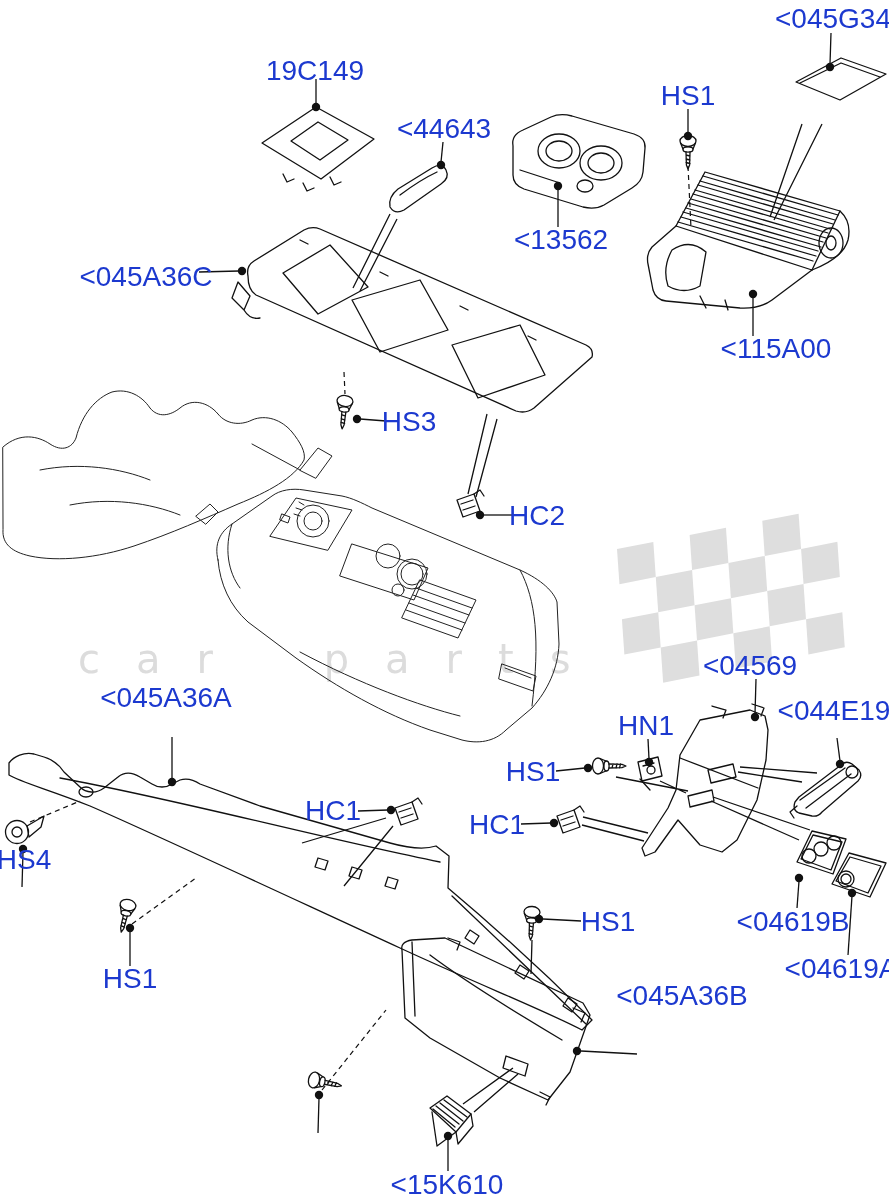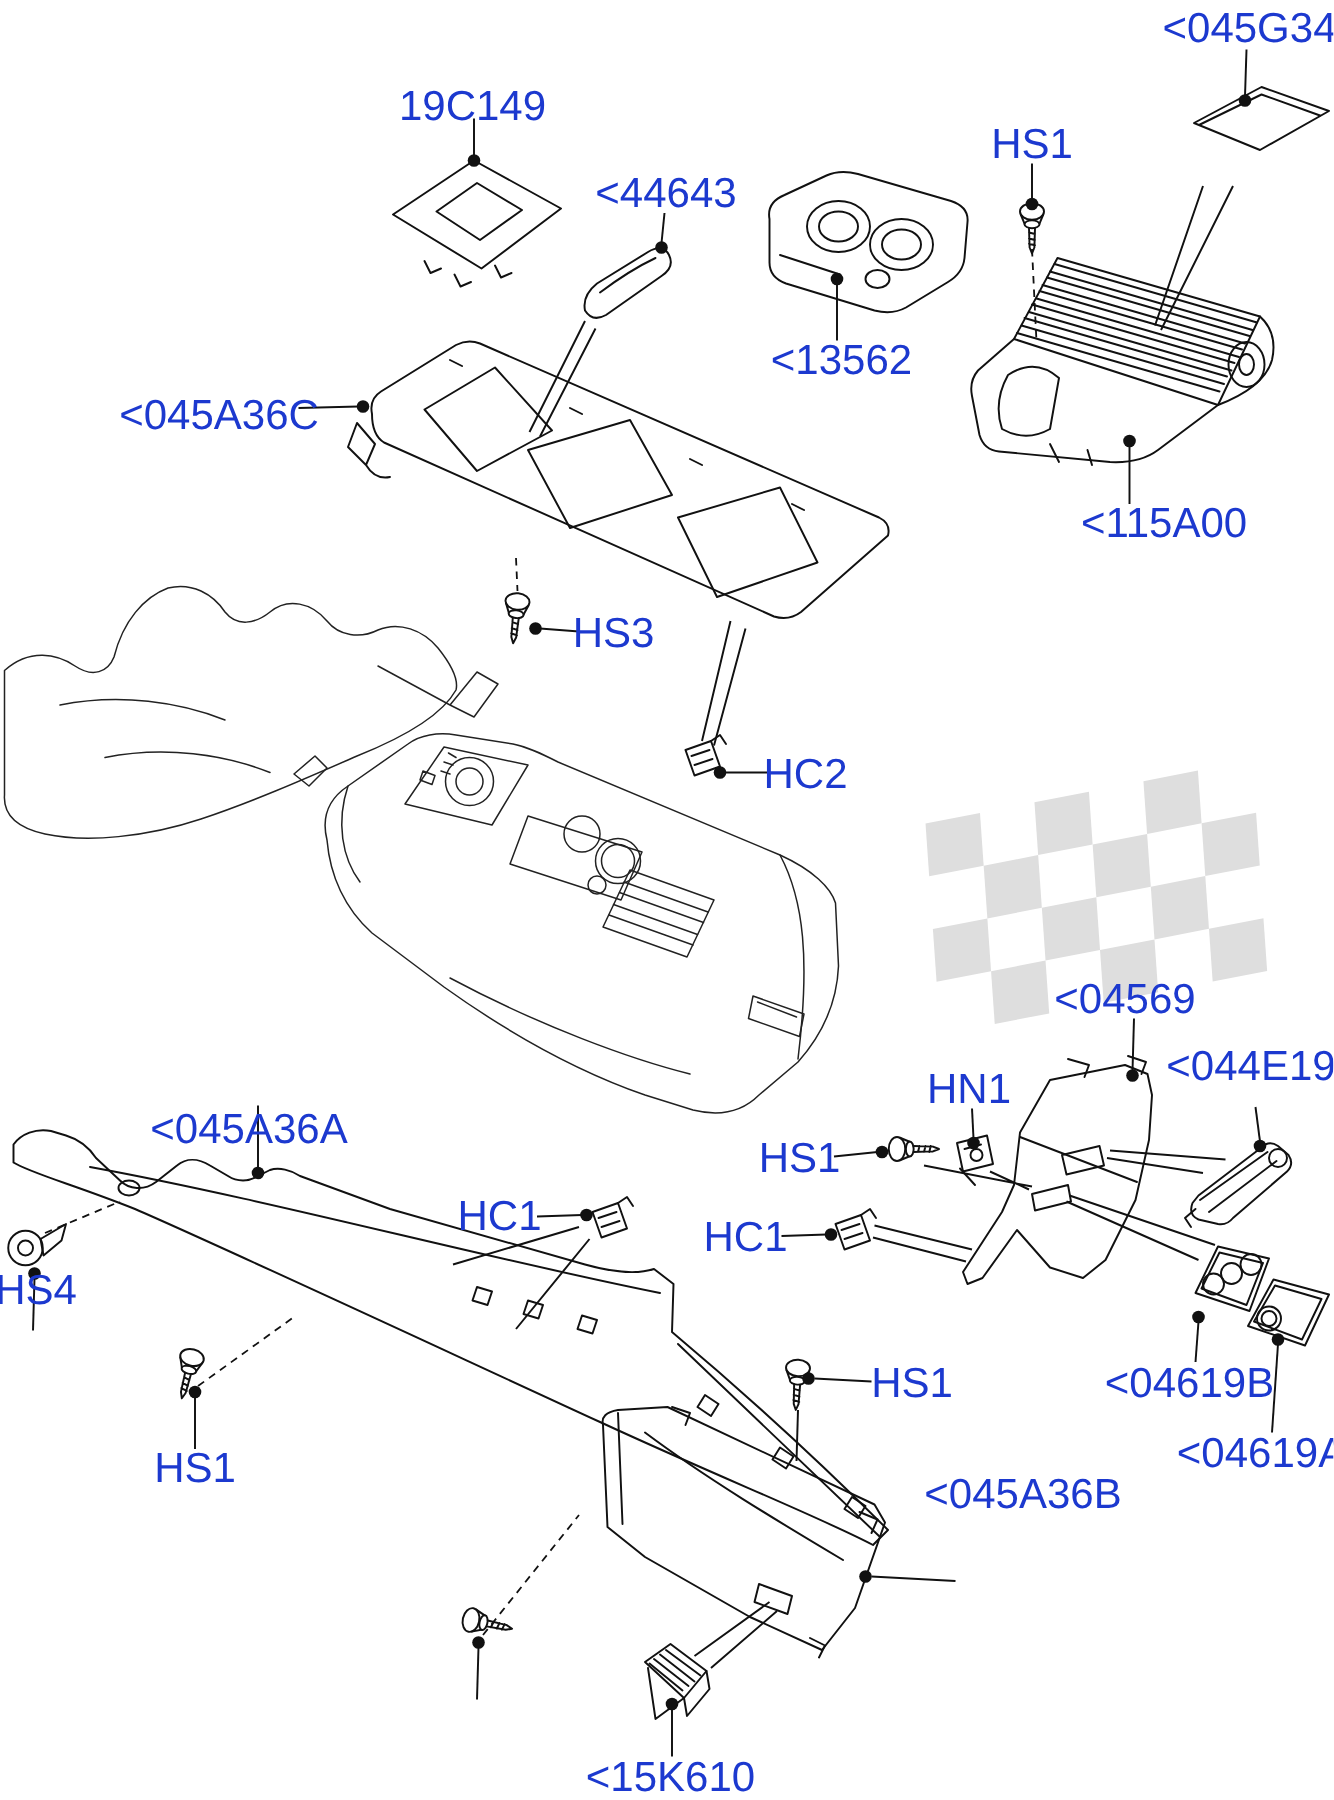--- a/index.html
+++ b/index.html
@@ -19,20 +19,21 @@
   .leader{fill:none;stroke:#111111;stroke-width:1.3;}
   .dash{fill:none;stroke:#111111;stroke-width:1.2;stroke-dasharray:5 4;}
   .dot{fill:#111111;stroke:none;}
   .flagcell{fill:#dedede;stroke:none;}
 </style>
 </head>
 <body>
 
 <div id="stage">
 
+  <div id="wm-tagline">car parts</div>
 
   <svg id="art" width="889" height="1200" viewBox="0 0 889 1200">
 
     <defs>
       <g id="screw">
         <ellipse cx="0" cy="0" rx="8" ry="5.5"></ellipse>
         <path d="M-7.5,2 L-5,8 M7.5,2 L5,8"></path>
         <ellipse cx="0" cy="8.5" rx="5" ry="2.6"></ellipse>
         <path d="M-2,11 L-1.6,24 M2,11 L1.6,24 M-1.6,24 L0,28 L1.6,24 M-2,14 L2,15 M-2,18 L2,19 M-2,21.5 L2,22.5"></path>
       </g>
@@ -293,21 +294,21 @@
   <div class="lbl" style="left:776px;top:349px">&lt;115A00</div>
   <div class="lbl" style="left:146px;top:277px">&lt;045A36C</div>
   <div class="lbl" style="left:409px;top:422px">HS3</div>
   <div class="lbl" style="left:537px;top:516px">HC2</div>
   <div class="lbl" style="left:750px;top:666px">&lt;04569</div>
   <div class="lbl" style="left:646px;top:726px">HN1</div>
   <div class="lbl" style="left:533px;top:772px">HS1</div>
   <div class="lbl" style="left:834px;top:711px">&lt;044E19</div>
   <div class="lbl" style="left:497px;top:825px">HC1</div>
   <div class="lbl" style="left:333px;top:811px">HC1</div>
-  <div class="lbl" style="left:166px;top:753px">&lt;045A36A</div>
+  <div class="lbl" style="left:166px;top:698px">&lt;045A36A</div>
   <div class="lbl" style="left:24px;top:860px">HS4</div>
   <div class="lbl" style="left:130px;top:979px">HS1</div>
   <div class="lbl" style="left:608px;top:922px">HS1</div>
   <div class="lbl" style="left:793px;top:922px">&lt;04619B</div>
   <div class="lbl" style="left:841px;top:969px">&lt;04619A</div>
   <div class="lbl" style="left:682px;top:996px">&lt;045A36B</div>
   <div class="lbl" style="left:317px;top:1216px">HS2</div>
   <div class="lbl" style="left:447px;top:1185px">&lt;15K610</div>
 
 </div>

